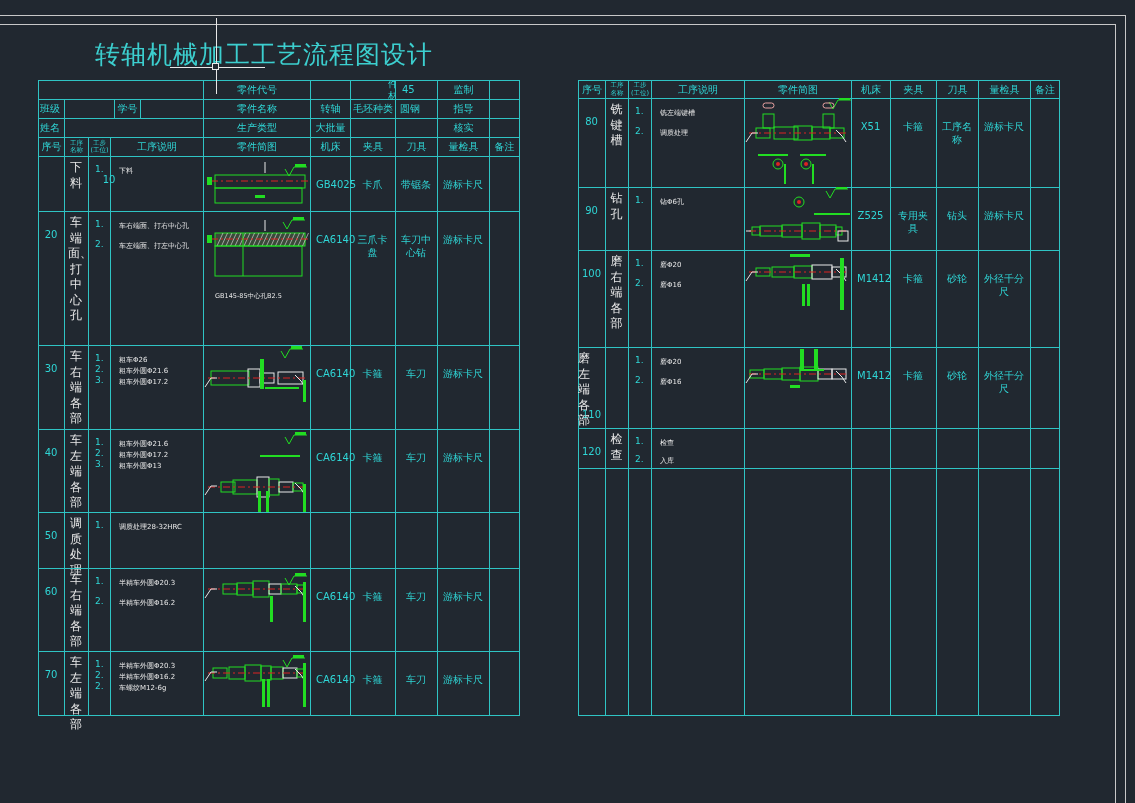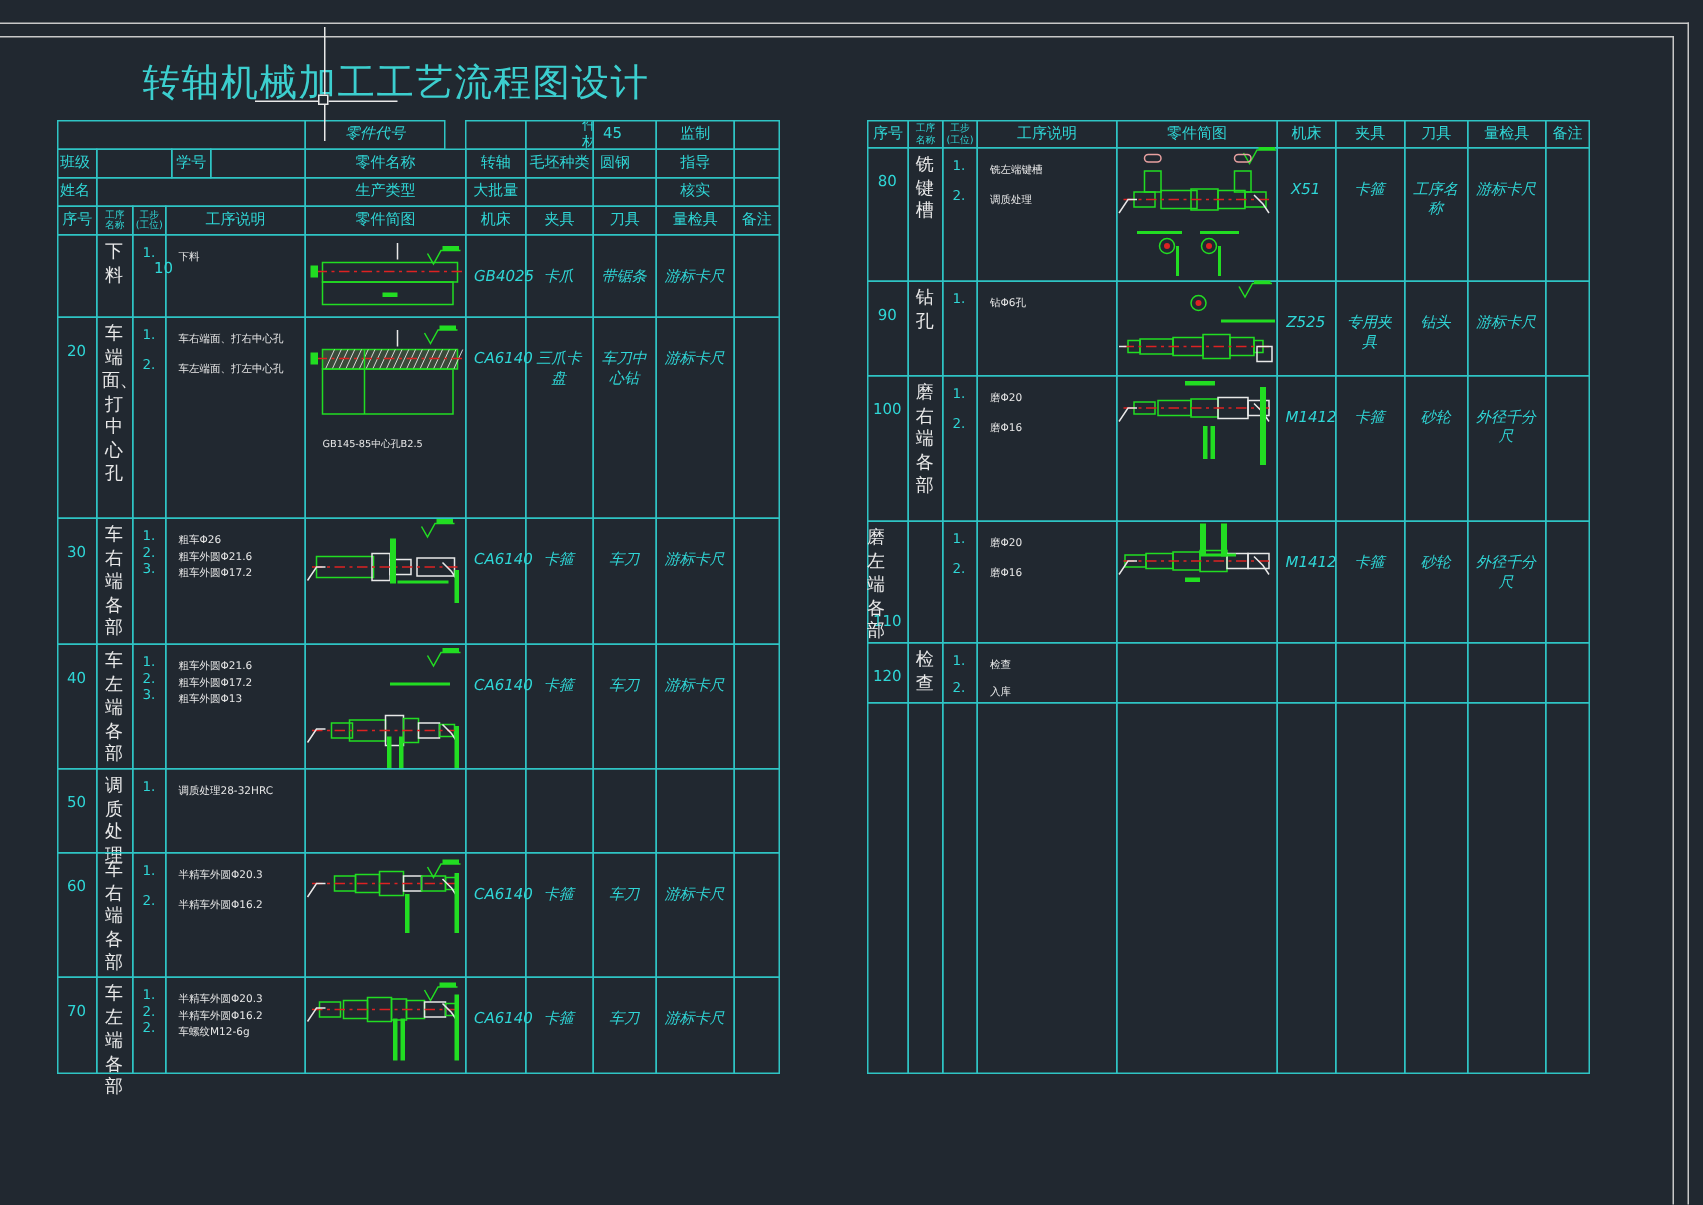--- a/index.html
+++ b/index.html
@@ -8,37 +8,37 @@
   .crosshair-v { position:absolute; left:216px; top:18px; width:1px; height:76px; background:#e8e8e8; }
   .crosshair-h { position:absolute; left:170px; top:67px; width:95px; height:1px; background:#e8e8e8; }
   .crosshair-box { position:absolute; left:212px; top:63px; width:7px; height:7px; border:1px solid #e8e8e8; box-sizing:border-box; background:#212830; }
   .title { position:absolute; left:95px; top:38px; font-size:25px; color:#3ccfcf; letter-spacing:1px; font-family:"DejaVu Sans", sans-serif; white-space:nowrap; }
   .cell { position:absolute; box-sizing:border-box; border:1px solid #2fc4c4; color:#2fd6d6; font-size:10px; display:flex; align-items:center; justify-content:center; text-align:center; line-height:1.2; overflow:hidden; }
   .small { font-size:6.5px; line-height:1.1; }
   .vname { position:absolute; color:#e8e8e8; font-size:12px; width:16px; text-align:center; line-height:15.5px; }
   .steps { position:absolute; color:#2fd6d6; font-size:9px; line-height:10px; }
   .desc { position:absolute; color:#e8e8e8; font-size:7px; white-space:nowrap; }
   .seq { position:absolute; color:#2fd6d6; font-size:10px; text-align:center; }
-  .val { position:absolute; color:#2fd6d6; font-size:10px; text-align:center; line-height:13px;font-style:italic; }
+  .val { position:absolute; color:#2fd6d6; font-size:10px; text-align:center; line-height:13px; }
   svg.sketch { position:absolute; }
 </style>
 </head>
 <body>
 
 <div class="frame-line" style="left:0;top:15px;width:1126px;height:1px;"></div>
 <div class="frame-line" style="left:1125px;top:15px;width:1px;height:788px;"></div>
 <div class="frame-line" style="left:0;top:24px;width:1116px;height:1px;"></div>
 <div class="frame-line" style="left:1115px;top:24px;width:1px;height:779px;"></div>
 
 <div class="title">转轴机械加工工艺流程图设计</div>
 
 <div id="left-table">
 
   <div class="cell" style="left:38px;top:80px;width:166px;height:20px;"></div>
-  <div class="cell" style="left:203px;top:80px;width:94px;height:20px;font-style:italic;">零件代号</div>
+  <div class="cell" style="left:203px;top:80px;width:108px;height:20px;">零件代号</div>
   <div class="cell" style="left:310px;top:80px;width:41px;height:20px;"></div>
   <div class="cell" style="left:350px;top:80px;width:46px;height:20px;padding-left:40px;">零件材料</div>
   <div class="cell" style="left:395px;top:80px;width:43px;height:20px;justify-content:flex-start;padding-left:6px;">45</div>
   <div class="cell" style="left:437px;top:80px;width:53px;height:20px;">监制</div>
   <div class="cell" style="left:489px;top:80px;width:31px;height:20px;"></div>
 
   <div class="cell" style="left:38px;top:99px;width:27px;height:20px;justify-content:flex-start;padding-left:1px;">班级</div>
   <div class="cell" style="left:64px;top:99px;width:51px;height:20px;"></div>
   <div class="cell" style="left:114px;top:99px;width:27px;height:20px;">学号</div>
   <div class="cell" style="left:140px;top:99px;width:64px;height:20px;"></div>

